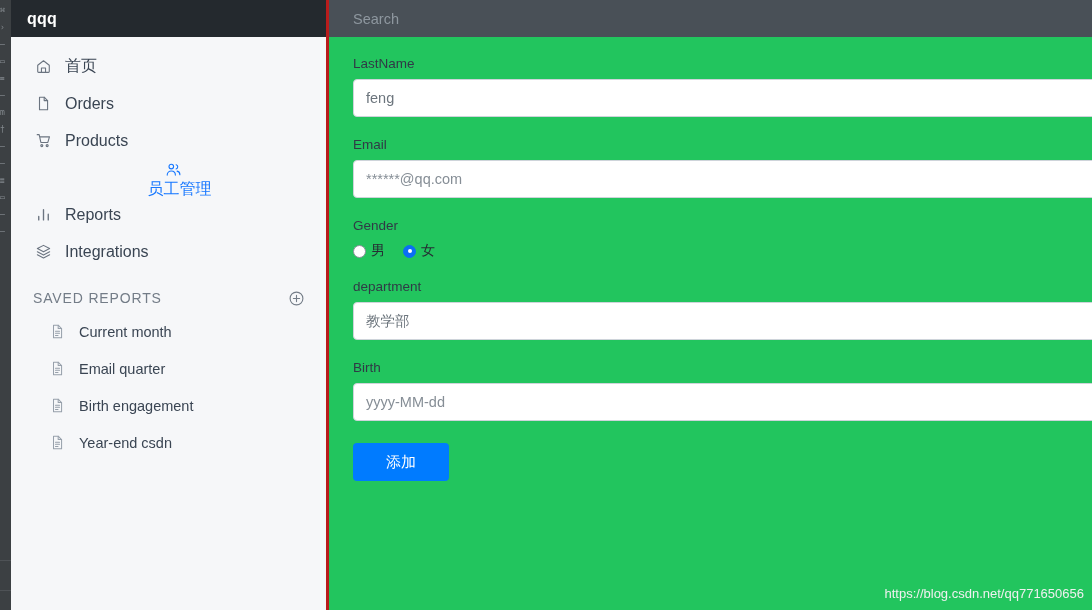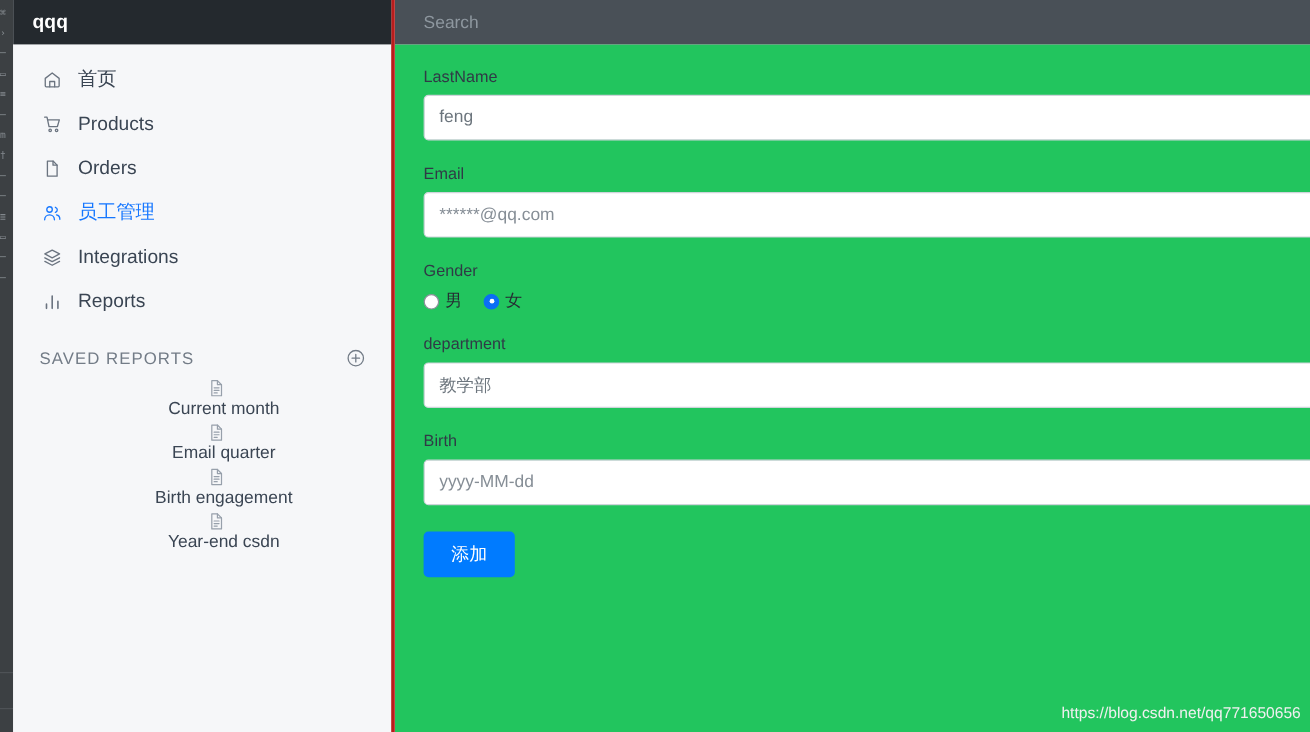--- a/index.html
+++ b/index.html
@@ -88,21 +88,21 @@
   .nav-item .nav-icon {
     width: 20px;
     height: 20px;
     margin-right: 12px;
     display: flex;
     align-items: center;
     justify-content: center;
     flex: 0 0 auto;
   }
   .nav-item .nav-icon svg { display: block; }
-  .nav-item.active { color: #1677ff; }
+  .nav-item.active { color: #1677ff; flex-direction: column; }
 
   .section-head {
     display: flex;
     align-items: center;
     justify-content: space-between;
     height: 30px;
     margin-top: 13px;
     padding: 0 22px 0 22px;
   }
   .section-title {
@@ -113,21 +113,20 @@
   .add-icon { cursor: pointer; display: block; }
 
   .saved-item {
     display: flex;
     align-items: center;
     height: 37px;
     padding-left: 36px;
     cursor: pointer;
     color: #3a4553;
     font-size: 14.5px;
-    flex-direction: column;
   }
   .saved-item .nav-icon {
     width: 20px; height: 20px;
     margin-right: 12px;
     display: flex; align-items: center; justify-content: center;
     flex: 0 0 auto;
   }
 
   
   .topbar {
@@ -215,21 +214,21 @@
     position: absolute;
     left: 3.5px; top: 3.5px;
     width: 4px; height: 4px;
     border-radius: 50%;
     background: #fff;
   }
 
   .submit-btn {
     margin-top: 22px;
     height: 38px;
-    padding: 0 23px;
+    padding: 0 33px;
     background: #007bff;
     border: none;
     border-radius: 4px;
     color: #fff;
     font-family: "Liberation Sans", "DejaVu Sans", sans-serif;
     font-size: 15px;
     cursor: pointer;
   }
 
   .watermark {
@@ -279,64 +278,64 @@
             <svg width="17" height="17" viewBox="0 0 20 20" fill="none" stroke="#6b7480" stroke-width="1.3" stroke-linecap="round" stroke-linejoin="round">
               <path d="M3.2 8.6 10 3.3l6.8 5.3v7.3a1 1 0 0 1-1 1H4.2a1 1 0 0 1-1-1z"></path>
               <path d="M7.6 16.9v-5.2h4.8v5.2"></path>
             </svg>
           </span>
           <span>首页</span>
         </div>
         <div class="nav-item">
           <span class="nav-icon">
             <svg width="17" height="17" viewBox="0 0 20 20" fill="none" stroke="#6b7480" stroke-width="1.3" stroke-linecap="round" stroke-linejoin="round">
+              <path d="M5.3 2.6h5.5l4 4v10.8H5.3z"></path>
+              <path d="M10.8 2.6v4h4"></path>
+            </svg>
+          </span>
+          <span>Orders</span>
+        </div>
+        <div class="nav-item">
+          <span class="nav-icon">
+            <svg width="17" height="17" viewBox="0 0 20 20" fill="none" stroke="#6b7480" stroke-width="1.3" stroke-linecap="round" stroke-linejoin="round">
               <path d="M2.6 3.1h2.3l2 9.2h8.2l1.9-6.6H5.4"></path>
               <circle cx="8" cy="16" r="1.2"></circle>
               <circle cx="14.3" cy="16" r="1.2"></circle>
             </svg>
           </span>
           <span>Products</span>
-        </div>
-        <div class="nav-item">
-          <span class="nav-icon">
-            <svg width="17" height="17" viewBox="0 0 20 20" fill="none" stroke="#6b7480" stroke-width="1.3" stroke-linecap="round" stroke-linejoin="round">
-              <path d="M5.3 2.6h5.5l4 4v10.8H5.3z"></path>
-              <path d="M10.8 2.6v4h4"></path>
-            </svg>
-          </span>
-          <span>Orders</span>
         </div>
         <div class="nav-item active">
           <span class="nav-icon">
             <svg width="17" height="17" viewBox="0 0 20 20" fill="none" stroke="#1677ff" stroke-width="1.3" stroke-linecap="round" stroke-linejoin="round">
               <circle cx="7.4" cy="6.6" r="2.7"></circle>
               <path d="M2.6 16.6c0-2.9 2.2-4.8 4.8-4.8s4.8 1.9 4.8 4.8"></path>
               <path d="M13.1 4.4a2.6 2.6 0 0 1 0 5"></path>
               <path d="M14.2 11.9c2 .4 3.3 2.1 3.3 4.2"></path>
             </svg>
           </span>
           <span>员工管理</span>
         </div>
         <div class="nav-item">
           <span class="nav-icon">
+            <svg width="17" height="17" viewBox="0 0 20 20" fill="none" stroke="#6b7480" stroke-width="1.6" stroke-linecap="round" stroke-linejoin="round">
+              <path d="M4.4 16.4v-4.1M10 16.4V4.4M15.6 16.4v-6.8"></path>
+            </svg>
+          </span>
+          <span>Reports</span>
+        </div>
+        <div class="nav-item">
+          <span class="nav-icon">
             <svg width="17" height="17" viewBox="0 0 20 20" fill="none" stroke="#6b7480" stroke-width="1.3" stroke-linecap="round" stroke-linejoin="round">
               <path d="M10 2.8 2.8 6.6 10 10.4l7.2-3.8z"></path>
               <path d="M2.8 10.4 10 14.2l7.2-3.8"></path>
               <path d="M2.8 13.9 10 17.7l7.2-3.8"></path>
             </svg>
           </span>
           <span>Integrations</span>
-        </div>
-        <div class="nav-item">
-          <span class="nav-icon">
-            <svg width="17" height="17" viewBox="0 0 20 20" fill="none" stroke="#6b7480" stroke-width="1.6" stroke-linecap="round" stroke-linejoin="round">
-              <path d="M4.4 16.4v-4.1M10 16.4V4.4M15.6 16.4v-6.8"></path>
-            </svg>
-          </span>
-          <span>Reports</span>
         </div>
       </nav>
 
     <div class="section-head">
       <span class="section-title">SAVED REPORTS</span>
       <span>
         <svg class="add-icon" width="15" height="15" viewBox="0 0 15 15" fill="none" stroke="#737c87" stroke-width="1.1">
           <circle cx="7.5" cy="7.5" r="6.4"></circle>
           <path d="M7.5 4.4v6.2M4.4 7.5h6.2" stroke-linecap="round"></path>
         </svg>

